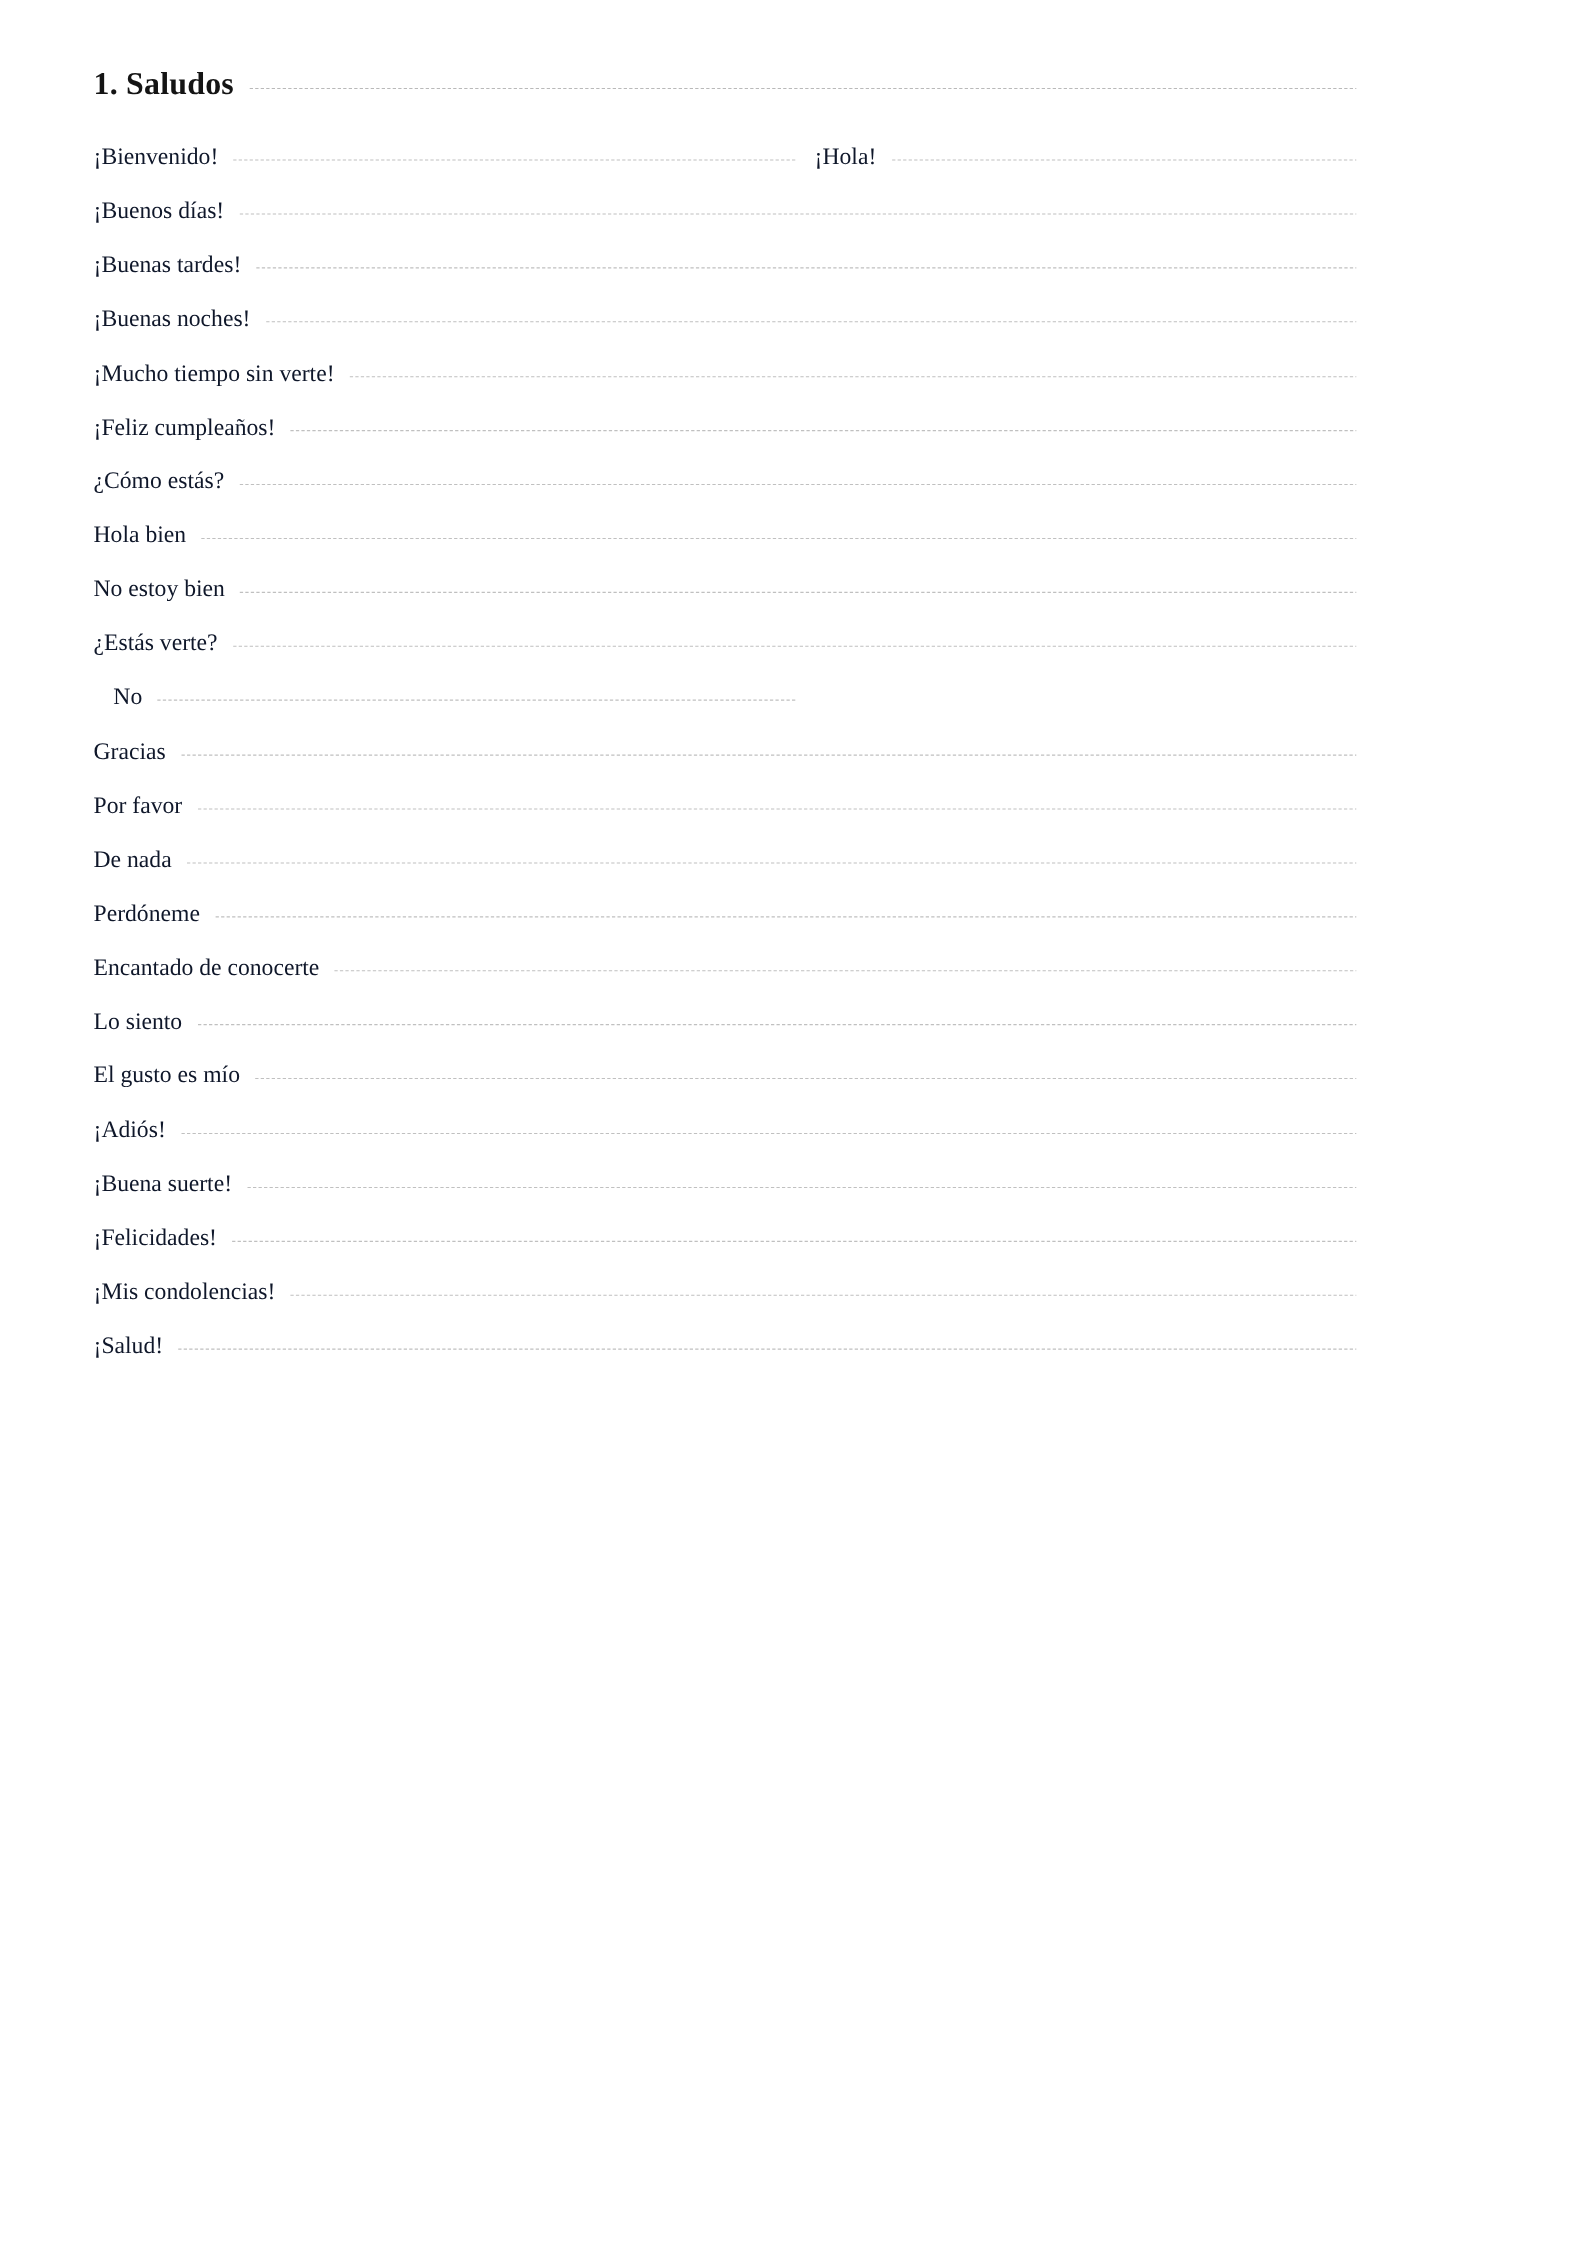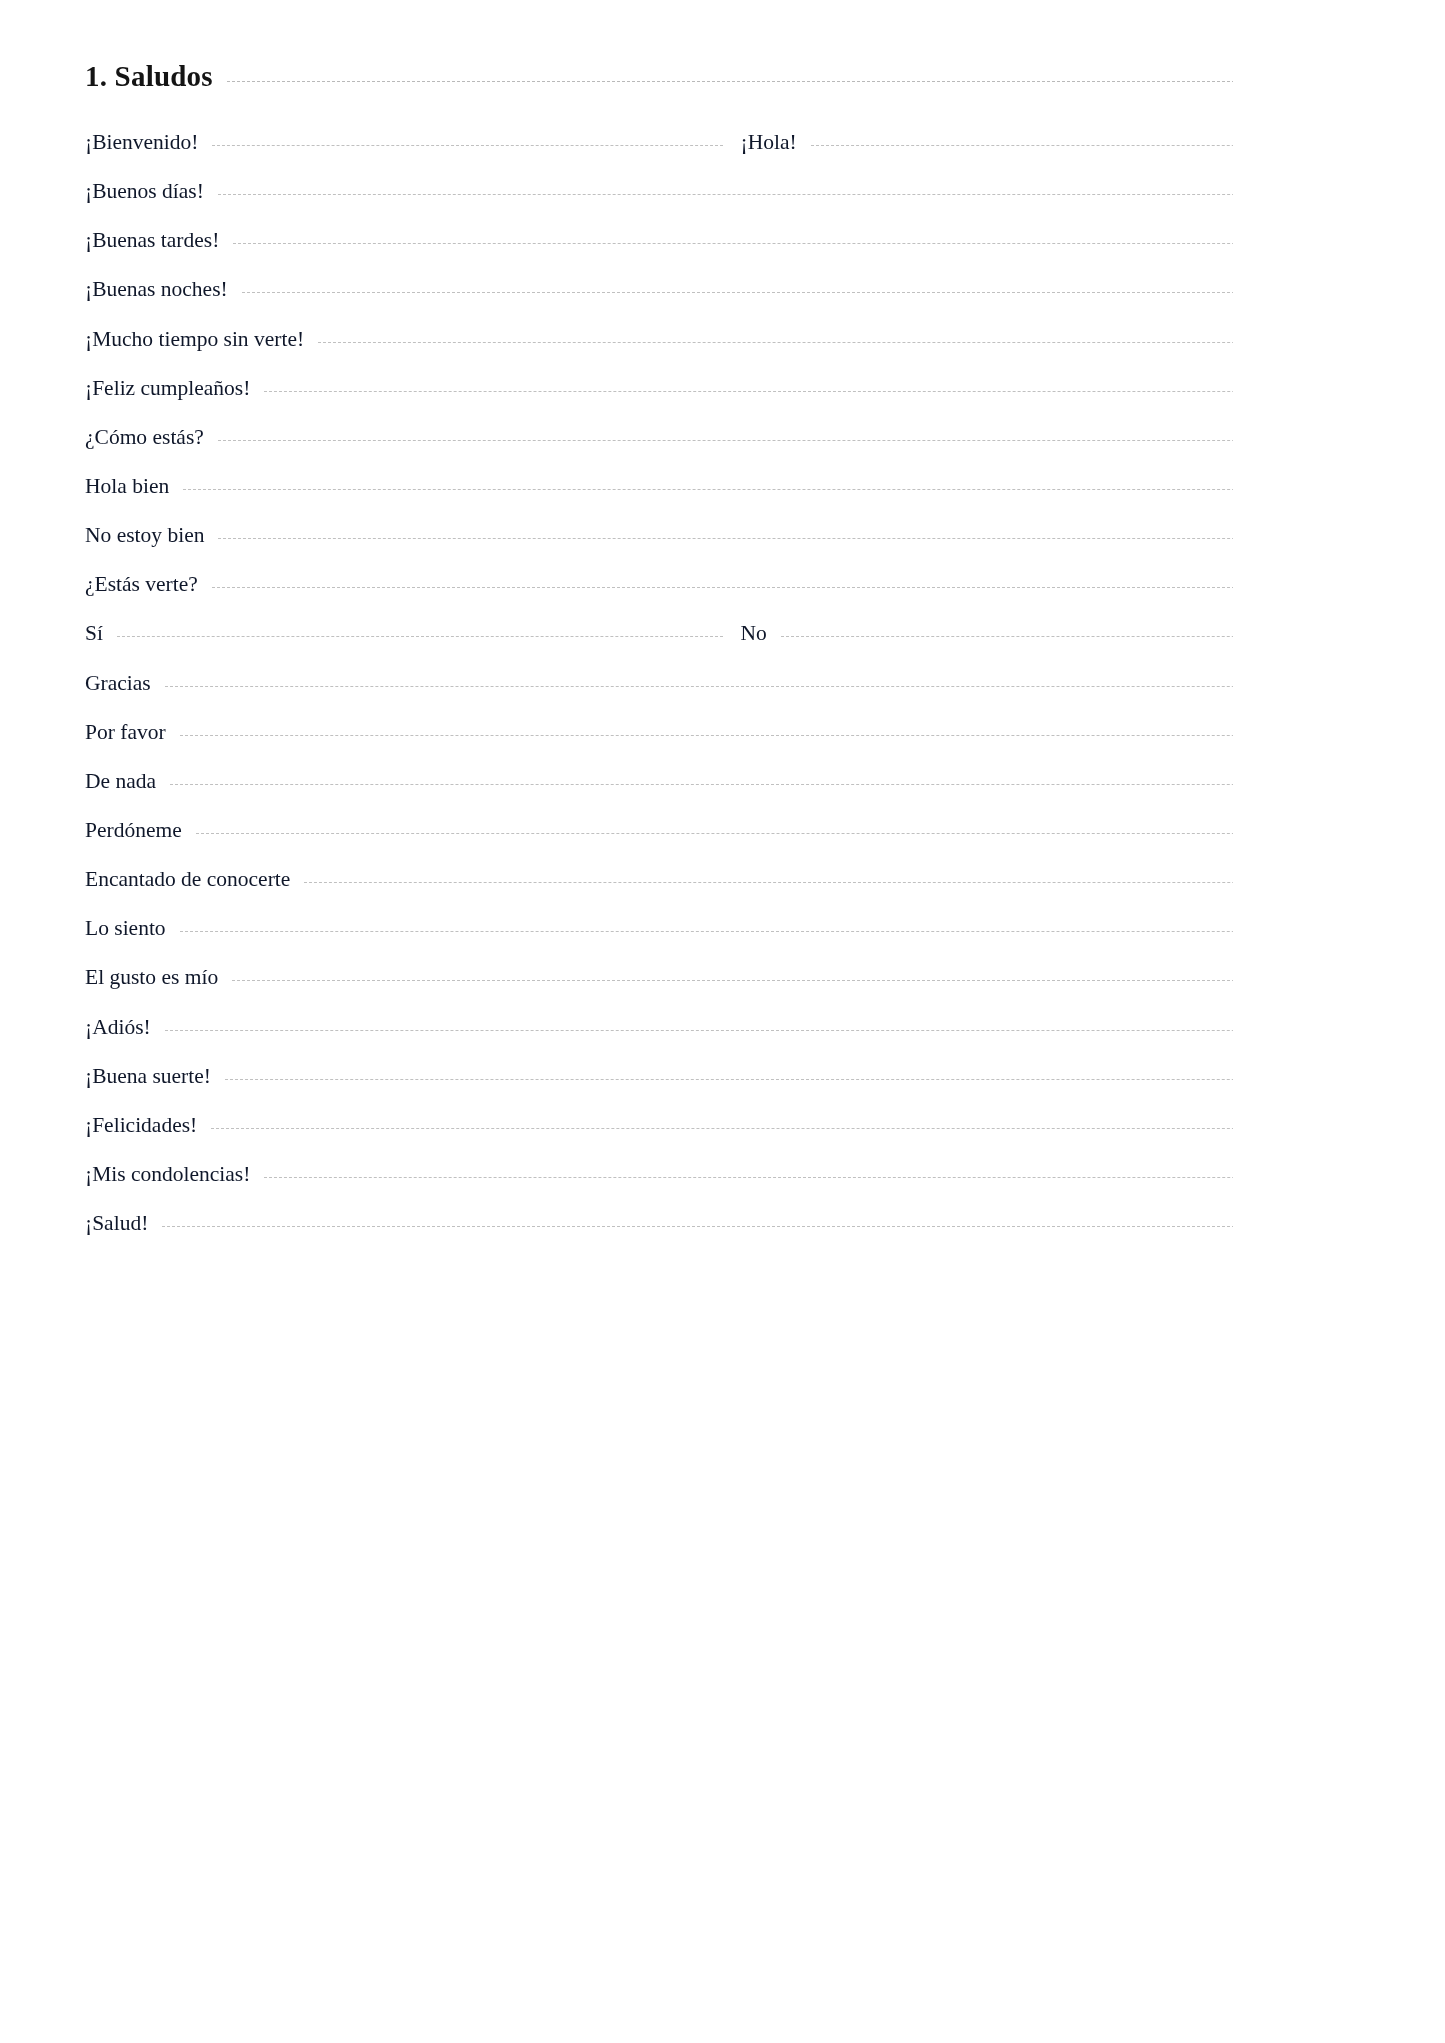--- a/index.html
+++ b/index.html
@@ -162,24 +162,20 @@
             <span class="blank"></span>
           </div>
         </div>
         <div class="row">
           <div class="cell full">
             <span class="term">¿Estás verte?</span>
             <span class="blank"></span>
           </div>
         </div>
         <div class="row">
-          <div class="cell half">
-            <span class="term">Sí</span>
-            <span class="blank"></span>
-          </div>
           <div class="cell half second">
             <span class="term">No</span>
             <span class="blank"></span>
           </div>
         </div>
         <div class="row">
           <div class="cell full">
             <span class="term">Gracias</span>
             <span class="blank"></span>
           </div>

